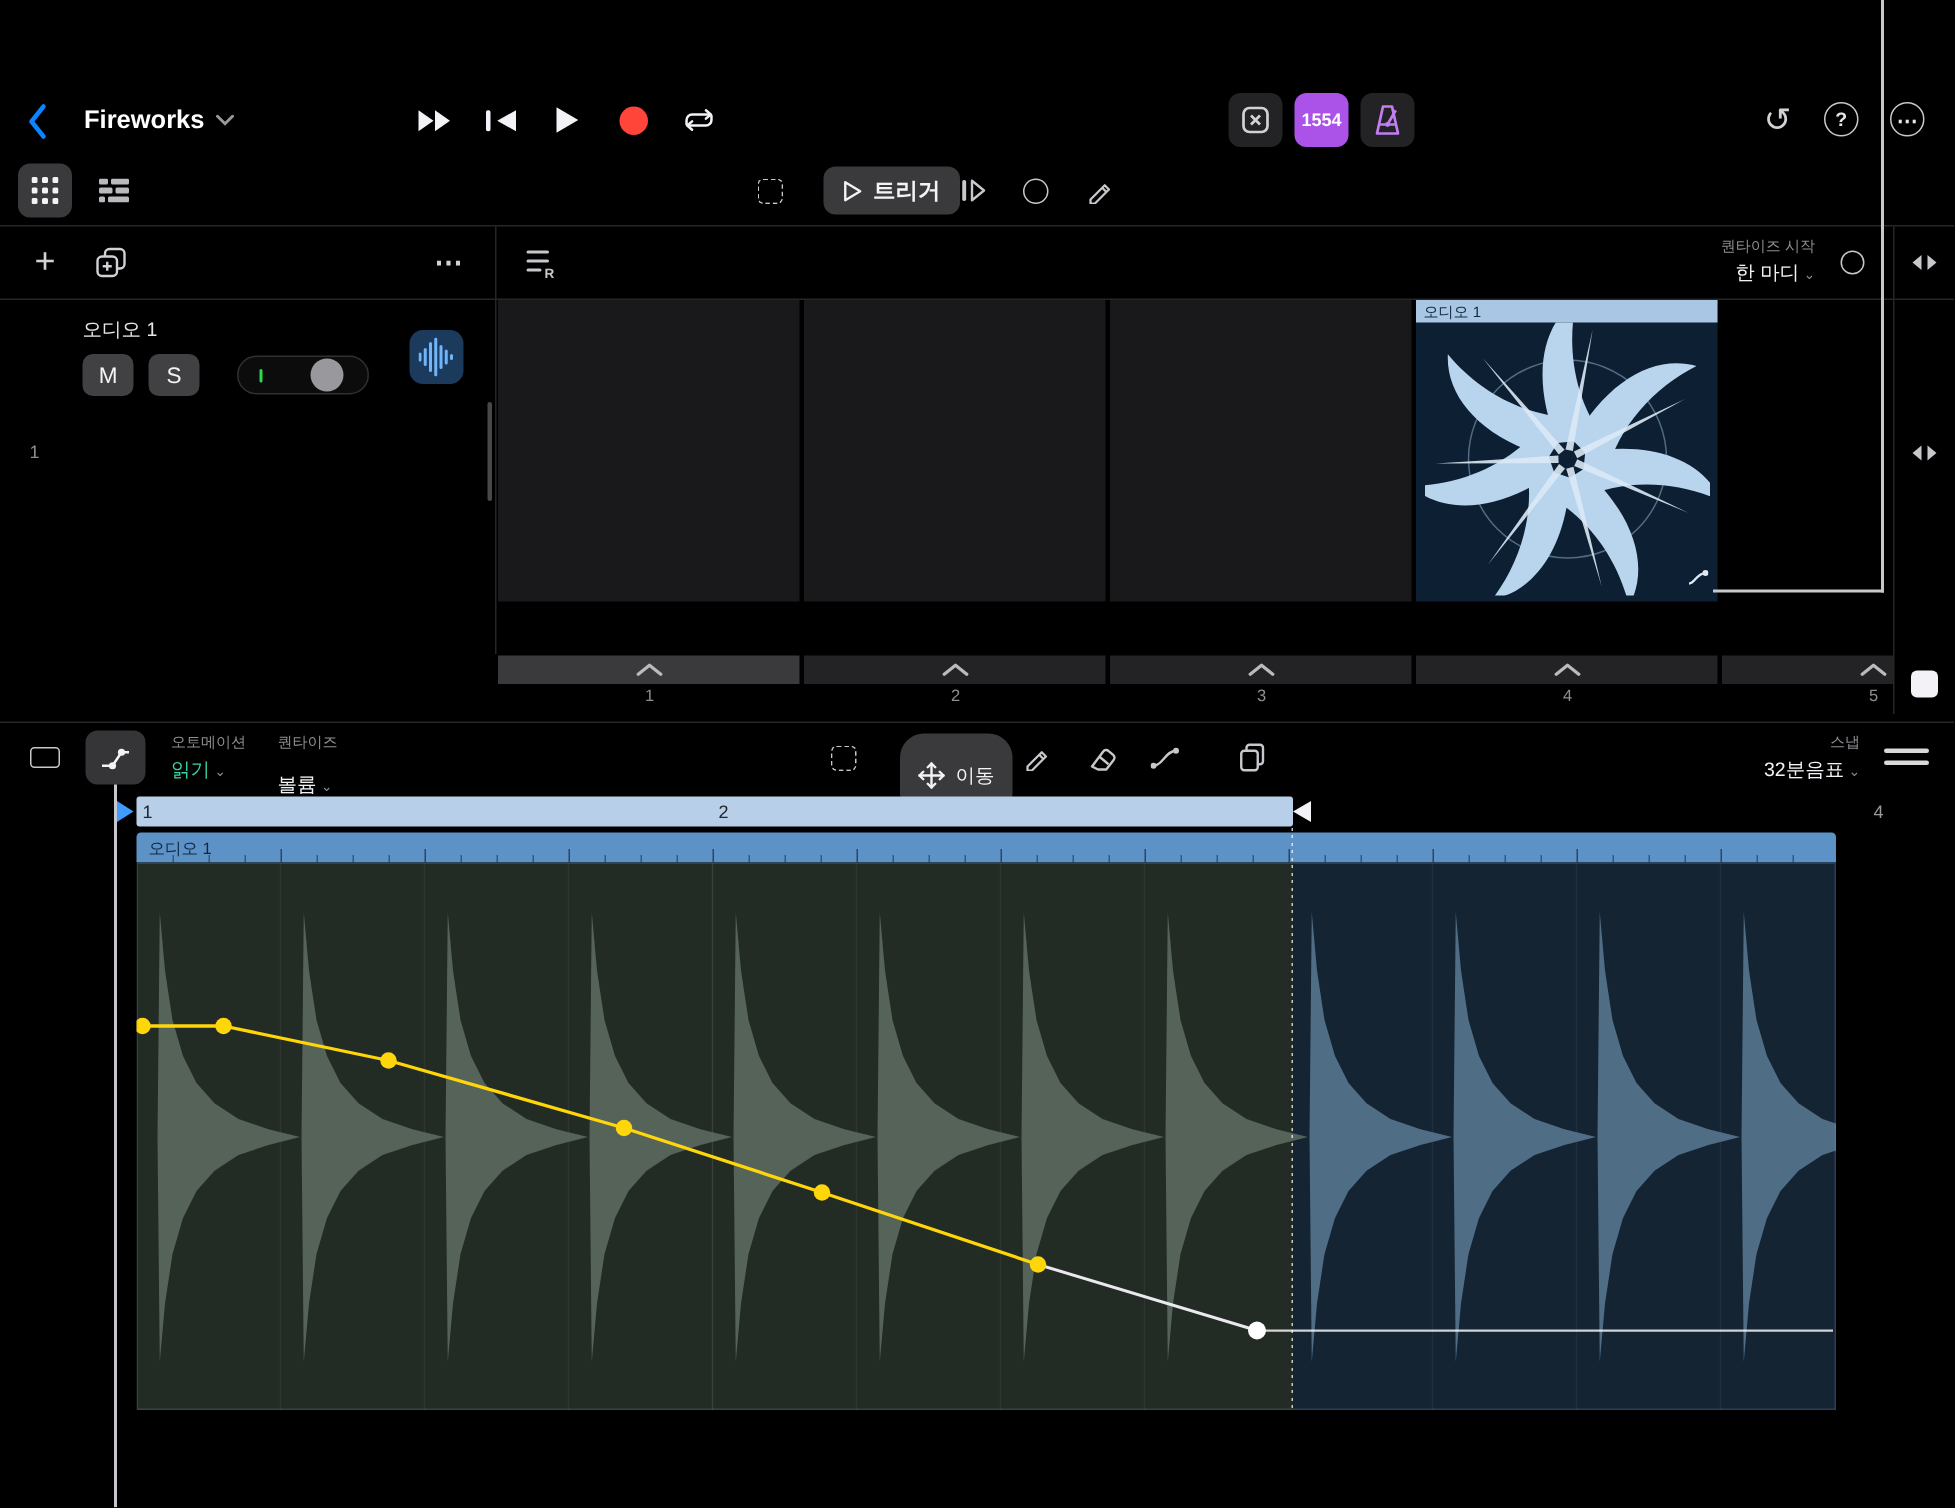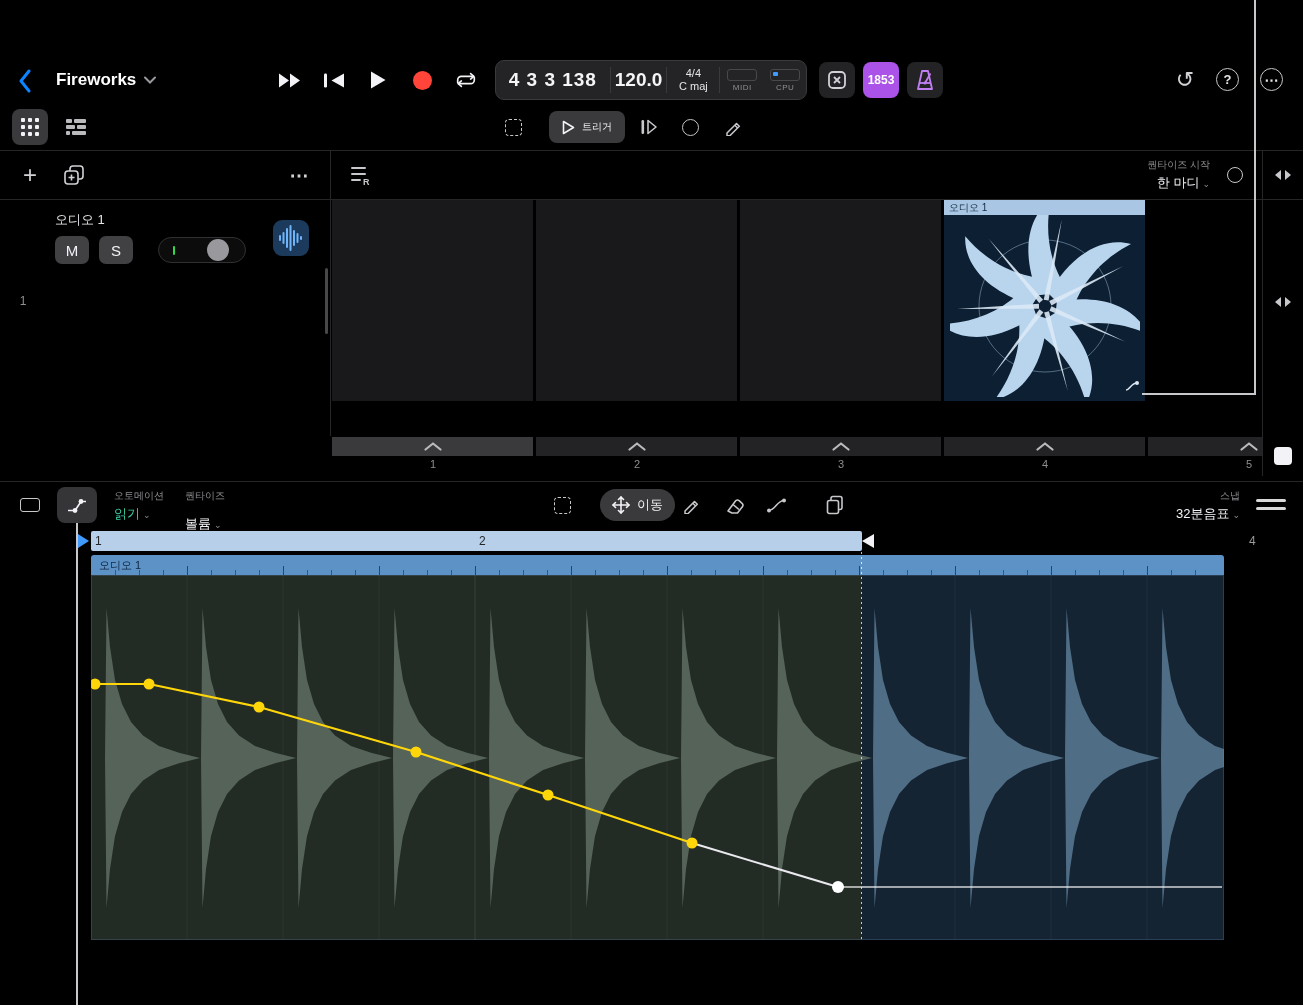--- a/index.html
+++ b/index.html
@@ -82,54 +82,29 @@
     <div class="center" style="width:24px;height:28px;">
       <svg width="26" height="20" viewBox="0 0 26 20" fill="none" stroke="#f2f2f7" stroke-width="1.8" stroke-linecap="round" stroke-linejoin="round">
         <path d="M4 13 V10 a4 4 0 0 1 4-4 h13"></path>
           <path d="M18 3 l3.5 3 -3.5 3"></path>
         <path d="M22 7 v3 a4 4 0 0 1 -4 4 H5"></path>
           <path d="M8 17 l-3.5 -3 3.5 -3"></path>
       </svg>
     </div>
   </div>
 
-  <div class="abs lcd" style="left:495px;top:60px;width:312px;height:40px;">
-    <div class="lcd-seg" style="width:114px;">
-      <span class="lcd-num">4 3 3 138</span>
-    </div>
-    <div class="lcd-div"></div>
-    <div class="lcd-seg" style="width:56px;">
-      <span class="lcd-num" style="letter-spacing:0;">120.0</span>
-    </div>
-    <div class="lcd-div"></div>
-    <div class="lcd-seg" style="width:52px;">
-      <span class="lcd-small">4/4</span>
-      <span class="lcd-small">C maj</span>
-    </div>
-    <div class="lcd-div"></div>
-    <div class="lcd-seg" style="width:44px;">
-      <div class="meter"></div>
-      <span class="meter-lab">MIDI</span>
-    </div>
-    <div class="lcd-seg" style="width:42px;">
-      <div class="meter">
-        <i class="abs" style="left:2px;top:2px;width:5px;height:4px;border-radius:1px;background:#3f9bff;"></i>
-      </div>
-      <span class="meter-lab">CPU</span>
-    </div>
-  </div>
 
   <div class="abs tile dark" style="left:819px;top:62px;">
     <svg width="20" height="20" fill="none" stroke="#d1d1d6" stroke-width="1.8">
       <rect x="2" y="2" width="16" height="16" rx="4"></rect>
         <path d="M7 7 l6 6 M13 7 l-6 6"></path>
     </svg>
   </div>
   <div class="abs tile" style="left:863px;top:62px;background:#ab53e8;">
-    <span style="font-size:12px;font-weight:700;color:#fff;">1853</span>
+    <span style="font-size:12px;font-weight:700;color:#fff;">1554</span>
   </div>
   <div class="abs tile dark" style="left:907px;top:62px;">
     <svg width="20" height="22" viewBox="0 0 20 22" fill="none" stroke="#c17ef2" stroke-width="1.8" stroke-linejoin="round">
       <path d="M7 2 h6 l4 18 H3 Z"></path>
         <path d="M10 14 L15.5 4.5"></path>
         <circle cx="10" cy="14" r="1.6" fill="#c17ef2" stroke="none"></circle>
         <path d="M4 14 h12"></path>
     </svg>
   </div>
 
@@ -169,21 +144,21 @@
     </svg>
   </div>
 
   <div class="abs center" style="left:497px;top:111px;width:32px;height:32px;">
     <div class="dash-sq"></div>
   </div>
   <div class="abs flex" style="left:549px;top:111px;height:32px;padding:0 13px;gap:7px;background:#3a3a3c;border-radius:8px;">
     <svg width="13" height="15">
       <path d="M1.5 1.5 L11.5 7.5 L1.5 13.5 Z" fill="none" stroke="#f2f2f7" stroke-width="1.6" stroke-linejoin="round"></path>
     </svg>
-    <span style="font-size:10px;color:#f2f2f7;">트리거</span>
+    <span style="font-size:15px;color:#f2f2f7;font-weight:bold;">트리거</span>
   </div>
   <div class="abs center" style="left:633px;top:111px;width:32px;height:32px;">
     <svg width="18" height="16">
       <rect x="1.5" y="1" width="2.6" height="14" rx="1.2" fill="#c7c7cc"></rect>
       <path d="M8 1.5 L16 8 L8 14.5 Z" fill="none" stroke="#c7c7cc" stroke-width="1.6" stroke-linejoin="round"></path>
     </svg>
   </div>
   <div class="abs center" style="left:674px;top:111px;width:32px;height:32px;">
     <div style="width:17px;height:17px;border:1.7px solid #c7c7cc;border-radius:50%;box-sizing:border-box;"></div>
   </div>
@@ -352,21 +327,21 @@
     <div style="margin-top:2px;"><span class="val" style="color:#3bd0a6;">읽기</span><span class="chev">⌄</span></div>
   </div>
   <div class="abs" style="left:185px;top:489px;">
     <div class="lbl-s">퀀타이즈</div>
     <div style="margin-top:12px;"><span class="val">볼륨</span><span class="chev">⌄</span></div>
   </div>
 
   <div class="abs center" style="left:546px;top:489px;width:32px;height:32px;">
     <div class="dash-sq"></div>
   </div>
-  <div class="abs flex" style="left:600px;top:489px;height:32px;padding:0 12px;gap:7px;background:#3a3a3c;border-radius:16px;">
+  <div class="abs flex" style="left:600px;top:489px;height:32px;padding:12px 12px;gap:7px;background:#3a3a3c;border-radius:16px;">
     <svg width="18" height="18" stroke="#f2f2f7" stroke-width="1.6" fill="none" stroke-linecap="round" stroke-linejoin="round">
       <path d="M9 1 v16 M1 9 h16"></path>
       <path d="M6.5 3.5 L9 1 l2.5 2.5 M6.5 14.5 L9 17 l2.5 -2.5 M3.5 6.5 L1 9 l2.5 2.5 M14.5 6.5 L17 9 l-2.5 2.5"></path>
     </svg>
     <span style="font-size:13px;color:#f2f2f7;">이동</span>
   </div>
   <div class="abs center" style="left:675px;top:489px;width:32px;height:32px;">
     <svg width="18" height="18" fill="none" stroke="#c7c7cc" stroke-width="1.5" stroke-linejoin="round">
       <path d="M3 15 L12.5 5.5 l2.8 2.8 L5.8 17.8 H3 Z"></path>
         <path d="M10.8 7.2 l2.8 2.8"></path>

